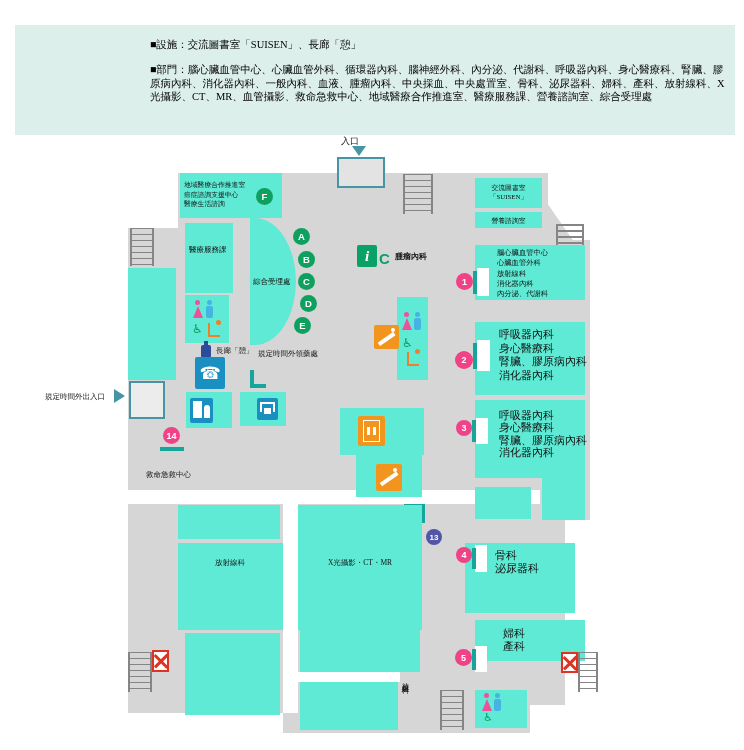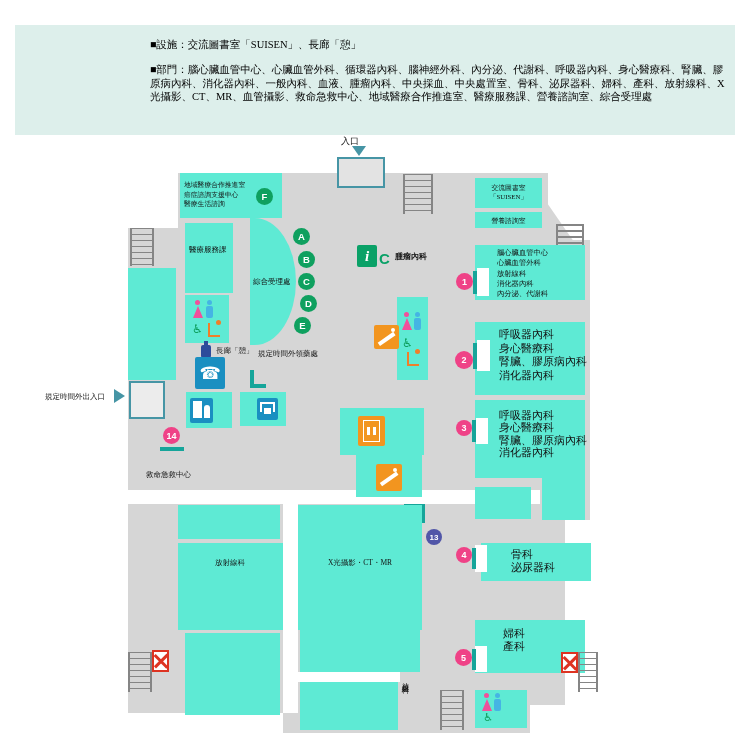--- a/index.html
+++ b/index.html
@@ -174,31 +174,31 @@
       <div>腎臟、膠原病內科</div>
       <div>消化器內科</div>
     </div>
   </div>
   <div class="abs room" style="left:542px;top:478px;width:43px;height:42px;"></div>
   <div class="abs room" style="left:475px;top:487px;width:56px;height:32px;"></div>
   <div class="notch" style="left:476px;top:418px;width:12px;height:26px;"></div>
   <div class="tbar-v" style="left:472px;top:420px;height:22px;"></div>
   <div class="pc" style="left:456px;top:420px;width:16px;height:16px;">3</div>
 
-  <div class="abs room" style="left:481px;top:543px;width:110px;height:38px;font-family:Liberation Mono, monospace;">
+  <div class="abs room" style="left:465px;top:543px;width:110px;height:70px;">
     <div class="room-lines" style="padding:6px 0 0 30px;line-height:13px;">
       <div>骨科</div>
       <div>泌尿器科</div>
     </div>
   </div>
   <div class="notch" style="left:475px;top:545px;width:12px;height:27px;"></div>
   <div class="tbar-v" style="left:472px;top:548px;height:21px;"></div>
   <div class="pc" style="left:456px;top:547px;width:16px;height:16px;">4</div>
 
-  <div class="abs room" style="left:475px;top:620px;width:110px;height:53px;">
+  <div class="abs room" style="left:475px;top:620px;width:110px;height:41px;">
     <div class="room-lines" style="padding:7px 0 0 28px;line-height:13px;">
       <div>婦科</div>
       <div>產科</div>
     </div>
   </div>
   <div class="notch" style="left:475px;top:646px;width:12px;height:26px;"></div>
   <div class="tbar-v" style="left:472px;top:649px;height:21px;"></div>
   <div class="pc" style="left:455px;top:649px;">5</div>
   <div class="xbox" style="left:561px;top:652px;width:17px;height:21px;"></div>
   <div class="stairs" style="left:578px;top:652px;width:20px;height:40px;"></div>

